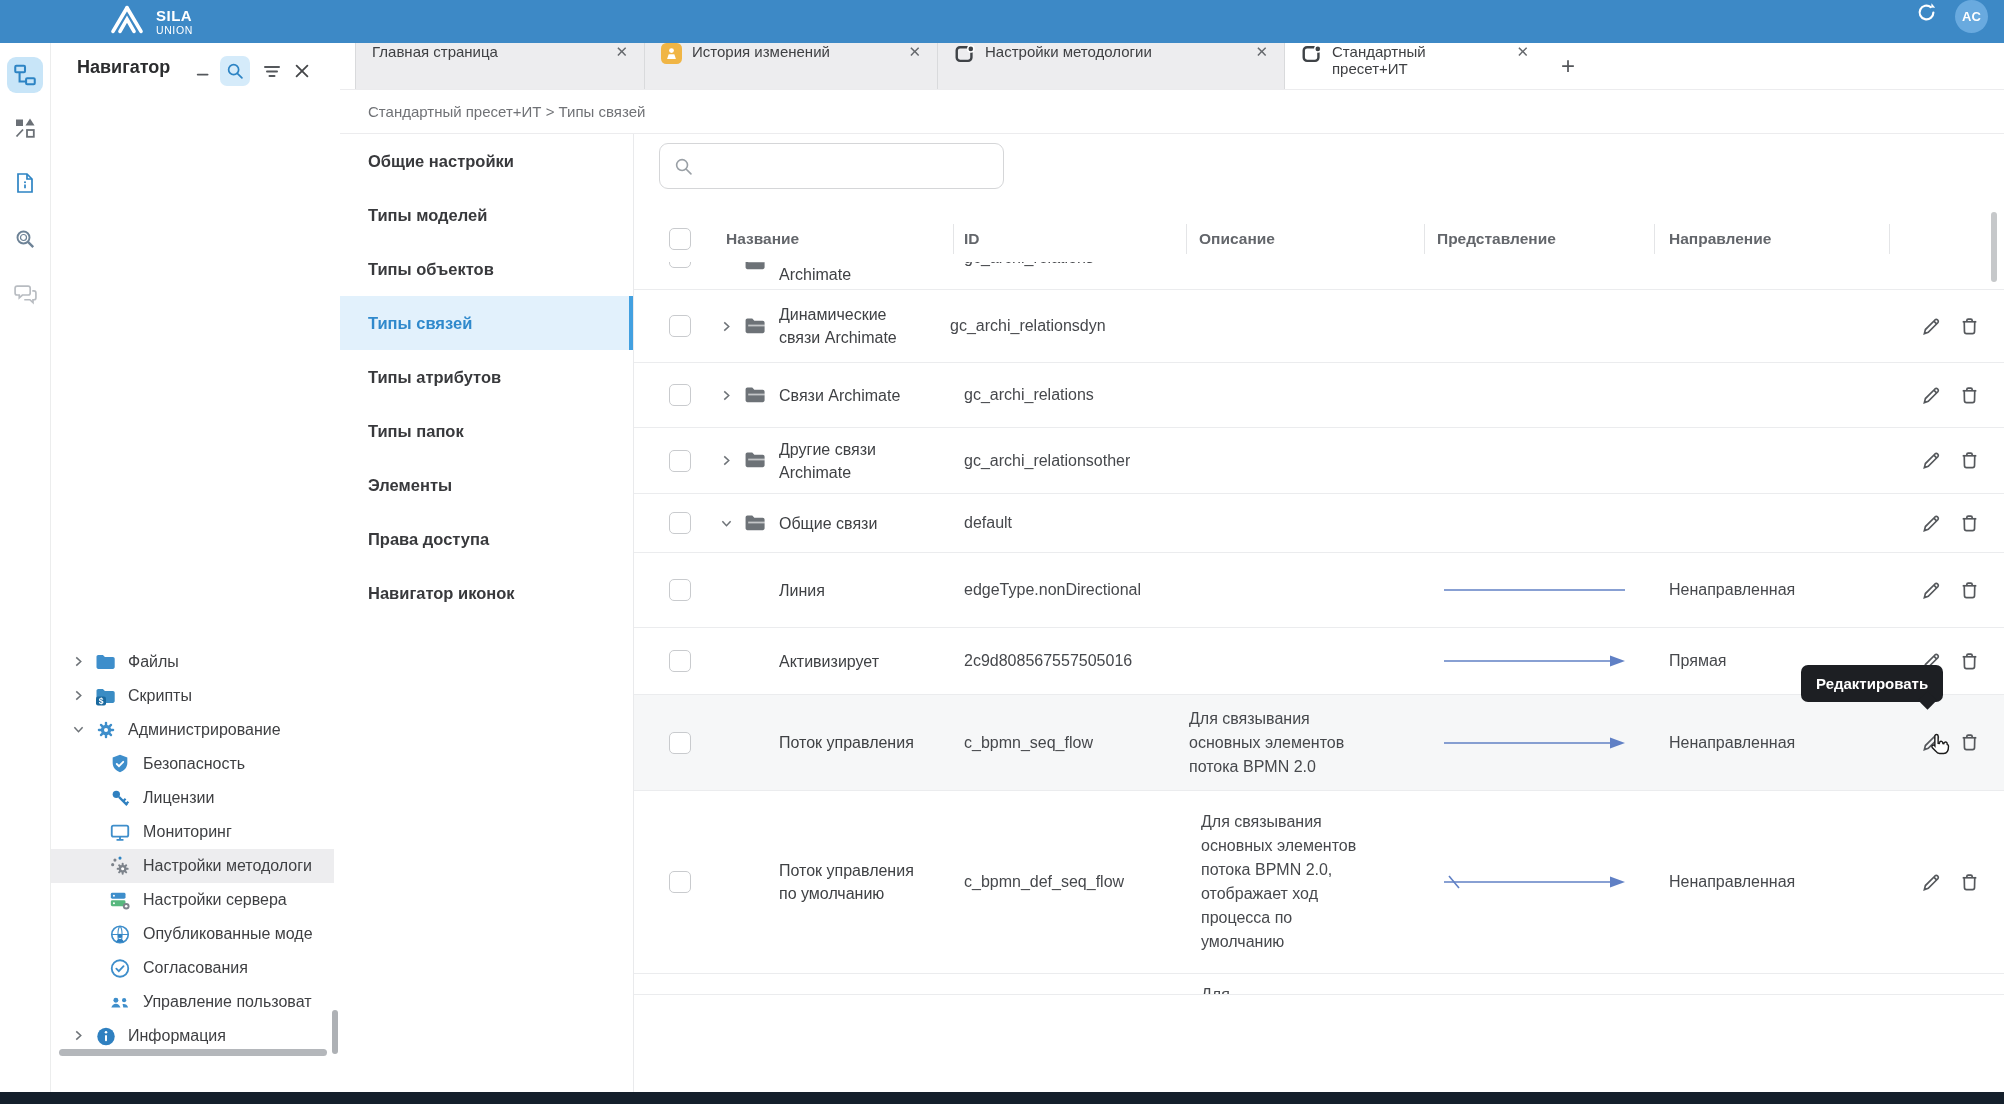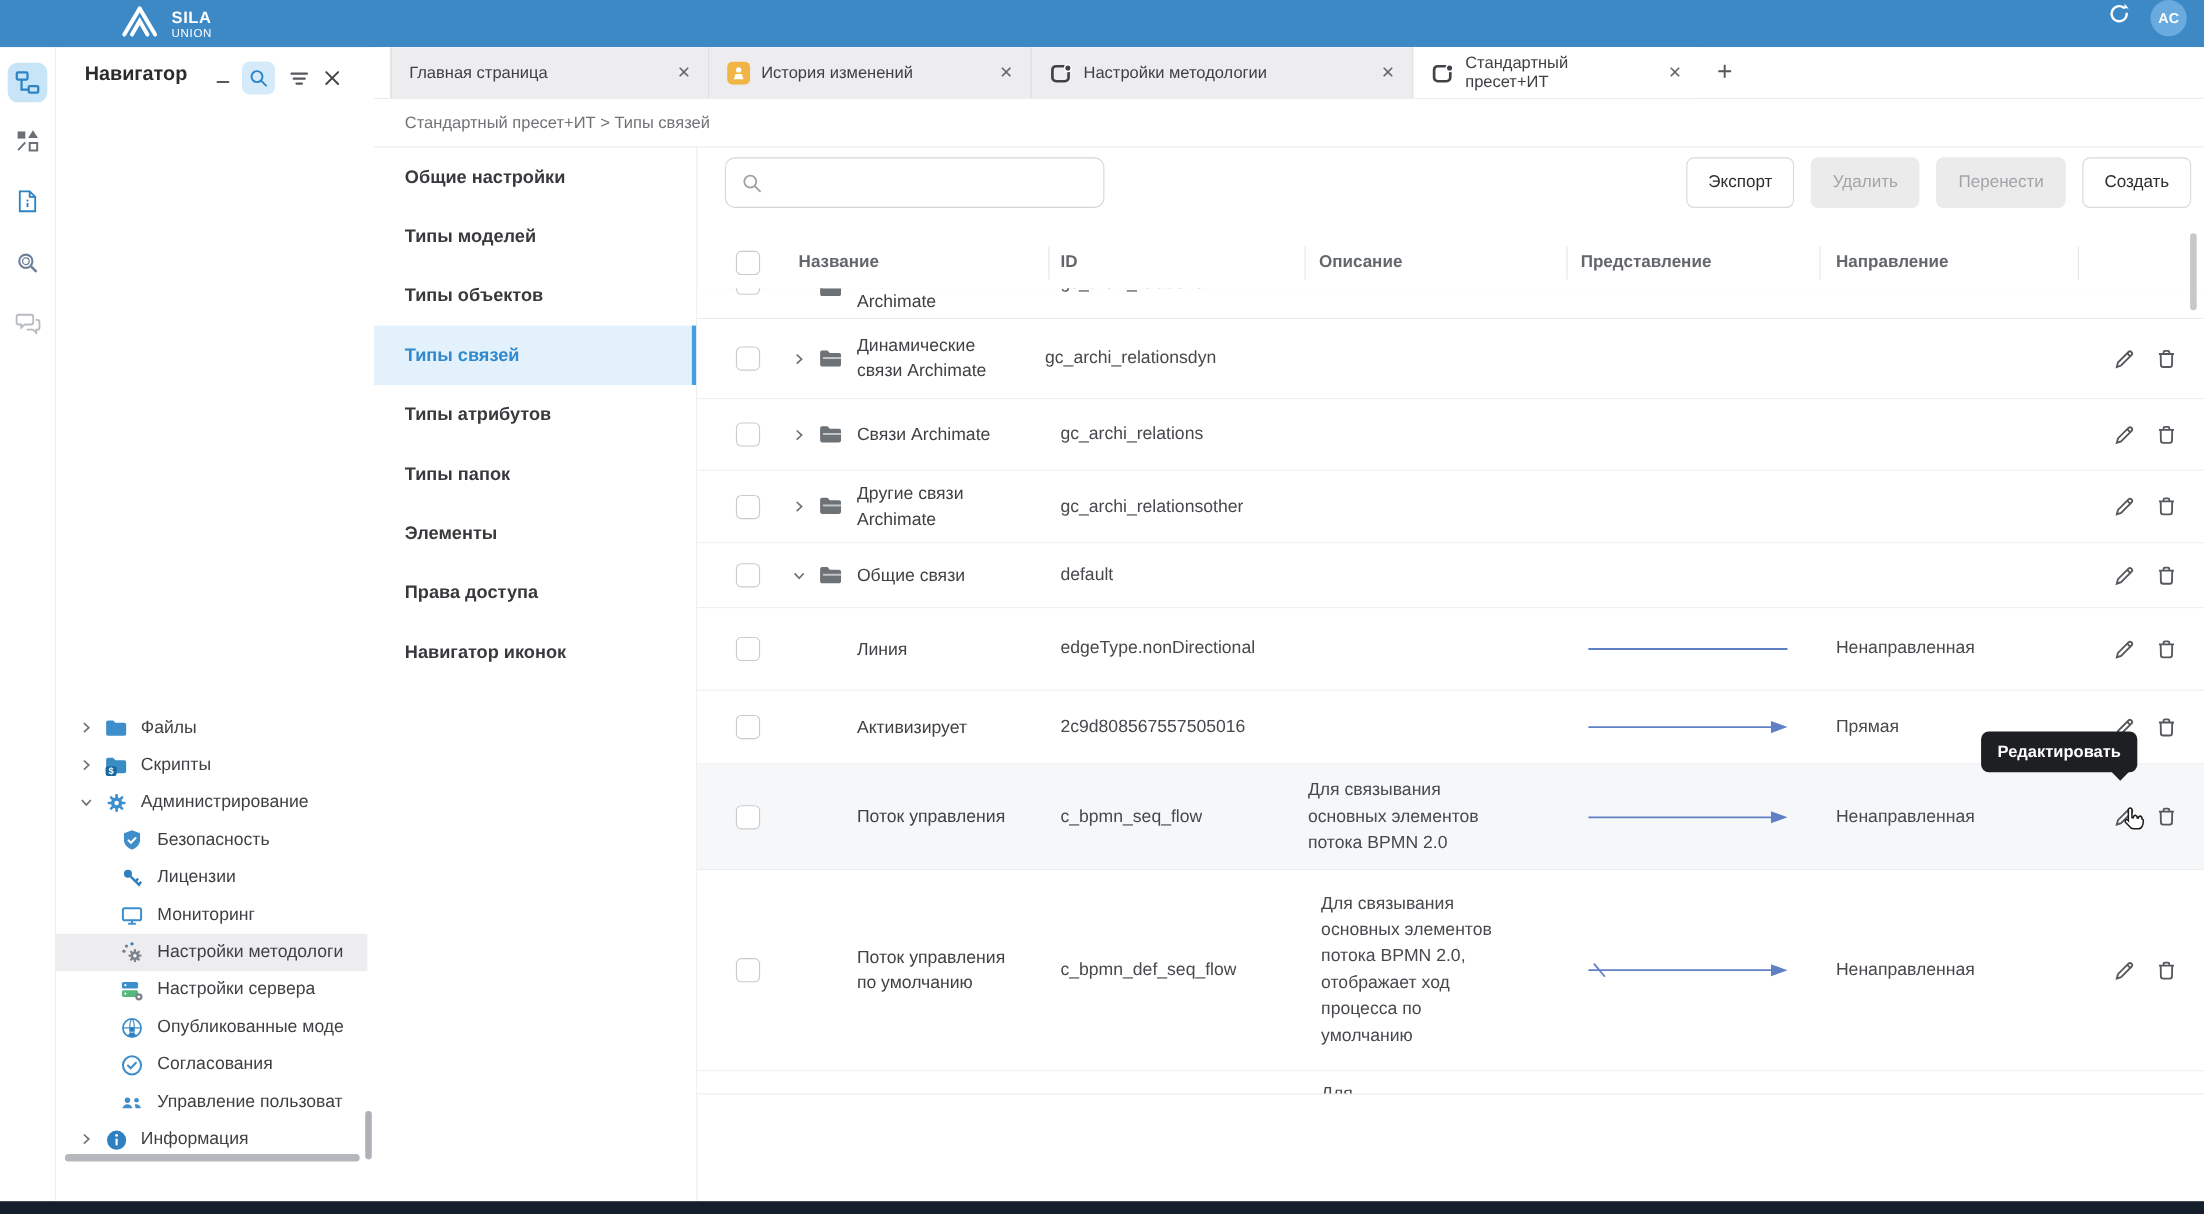--- a/index.html
+++ b/index.html
@@ -27,21 +27,21 @@
   .tree-item{position:absolute;left:0;width:283px;height:34px;display:flex;align-items:center;font-size:16px;color:#3e3f42;}
   .tree-item.selected{background:#ededef;}
   .tree-item .lbl{white-space:nowrap;overflow:hidden;}
   .tree-chev{position:absolute;width:16px;height:16px;}
   .tree-ico{position:absolute;width:22px;height:22px;display:flex;align-items:center;justify-content:center;}
   .hscroll{position:absolute;left:8px;top:1006px;width:268px;height:7px;border-radius:4px;background:#b4b7bb;}
   .vscroll{position:absolute;left:281px;top:967px;width:6px;height:44px;border-radius:3px;background:#aeb1b5;}
   
   #main{position:absolute;left:340px;top:43px;width:1664px;height:1049px;background:#fff;}
   #tabbar{position:absolute;left:0;top:0;width:100%;height:47px;background:#fff;border-bottom:1px solid #ececee;display:flex;align-items:stretch;padding-left:15px;box-sizing:border-box;}
-  .tab{display:flex;align-items:center;gap:10px;padding:0 16px;background:#ededef;border-right:1px solid #d9dadc;font-size:15px;color:#3f4043;box-sizing:border-box;}
+  .tab{display:flex;gap:10px;padding:0 16px;background:#ededef;border-right:1px solid #d9dadc;font-size:15px;color:#3f4043;box-sizing:border-box;}
   .tab.first{border-left:1px solid #d9dadc;}
   .tab.active{background:#fff;border-right:none;}
   .tab .x{color:#66696d;font-size:15px;margin-left:4px;}
   .tab-plus{display:flex;align-items:center;justify-content:center;width:46px;font-size:24px;color:#54565a;}
   #breadcrumb{position:absolute;left:0;top:47px;width:100%;height:44px;border-bottom:1px solid #ececee;
               display:flex;align-items:center;padding-left:28px;box-sizing:border-box;font-size:15px;color:#707276;}
   
   #settings-menu{position:absolute;left:0;top:91px;width:293px;bottom:0;}
   .menu-item{position:relative;height:54px;display:flex;align-items:center;padding-left:28px;font-size:16.5px;font-weight:600;color:#38393c;}
   .menu-item.selected{background:#e2f1fc;color:#2f89cc;}
@@ -397,26 +397,20 @@
     </nav>
   <div id="vdivider"></div>
 
   <section id="content">
     <div id="searchbox">
       <svg width="21" height="21" viewBox="0 0 22 22" fill="none">
           <circle cx="9.5" cy="9.5" r="5.7" stroke="#9aa0a6" stroke-width="1.7"></circle>
           <path d="M13.9 13.9L18.8 18.8" stroke="#9aa0a6" stroke-width="1.7" stroke-linecap="round"></path>
         </svg>
     </div>
-    <div id="toolbar-btns">
-        <button class="tbtn ">Экспорт</button>
-        <button class="tbtn disabled">Удалить</button>
-        <button class="tbtn disabled">Перенести</button>
-        <button class="tbtn ">Создать</button>
-      </div>
 
     <div id="thead">
         <div class="cell" style="left:35px">
           <span class="checkbox"></span>
         </div>
         <div class="th" style="left:92px">Название</div>
         <div class="th" style="left:330px">ID</div>
         <div class="th" style="left:565px">Описание</div>
         <div class="th" style="left:803px">Представление</div>
         <div class="th" style="left:1035px">Направление</div>

